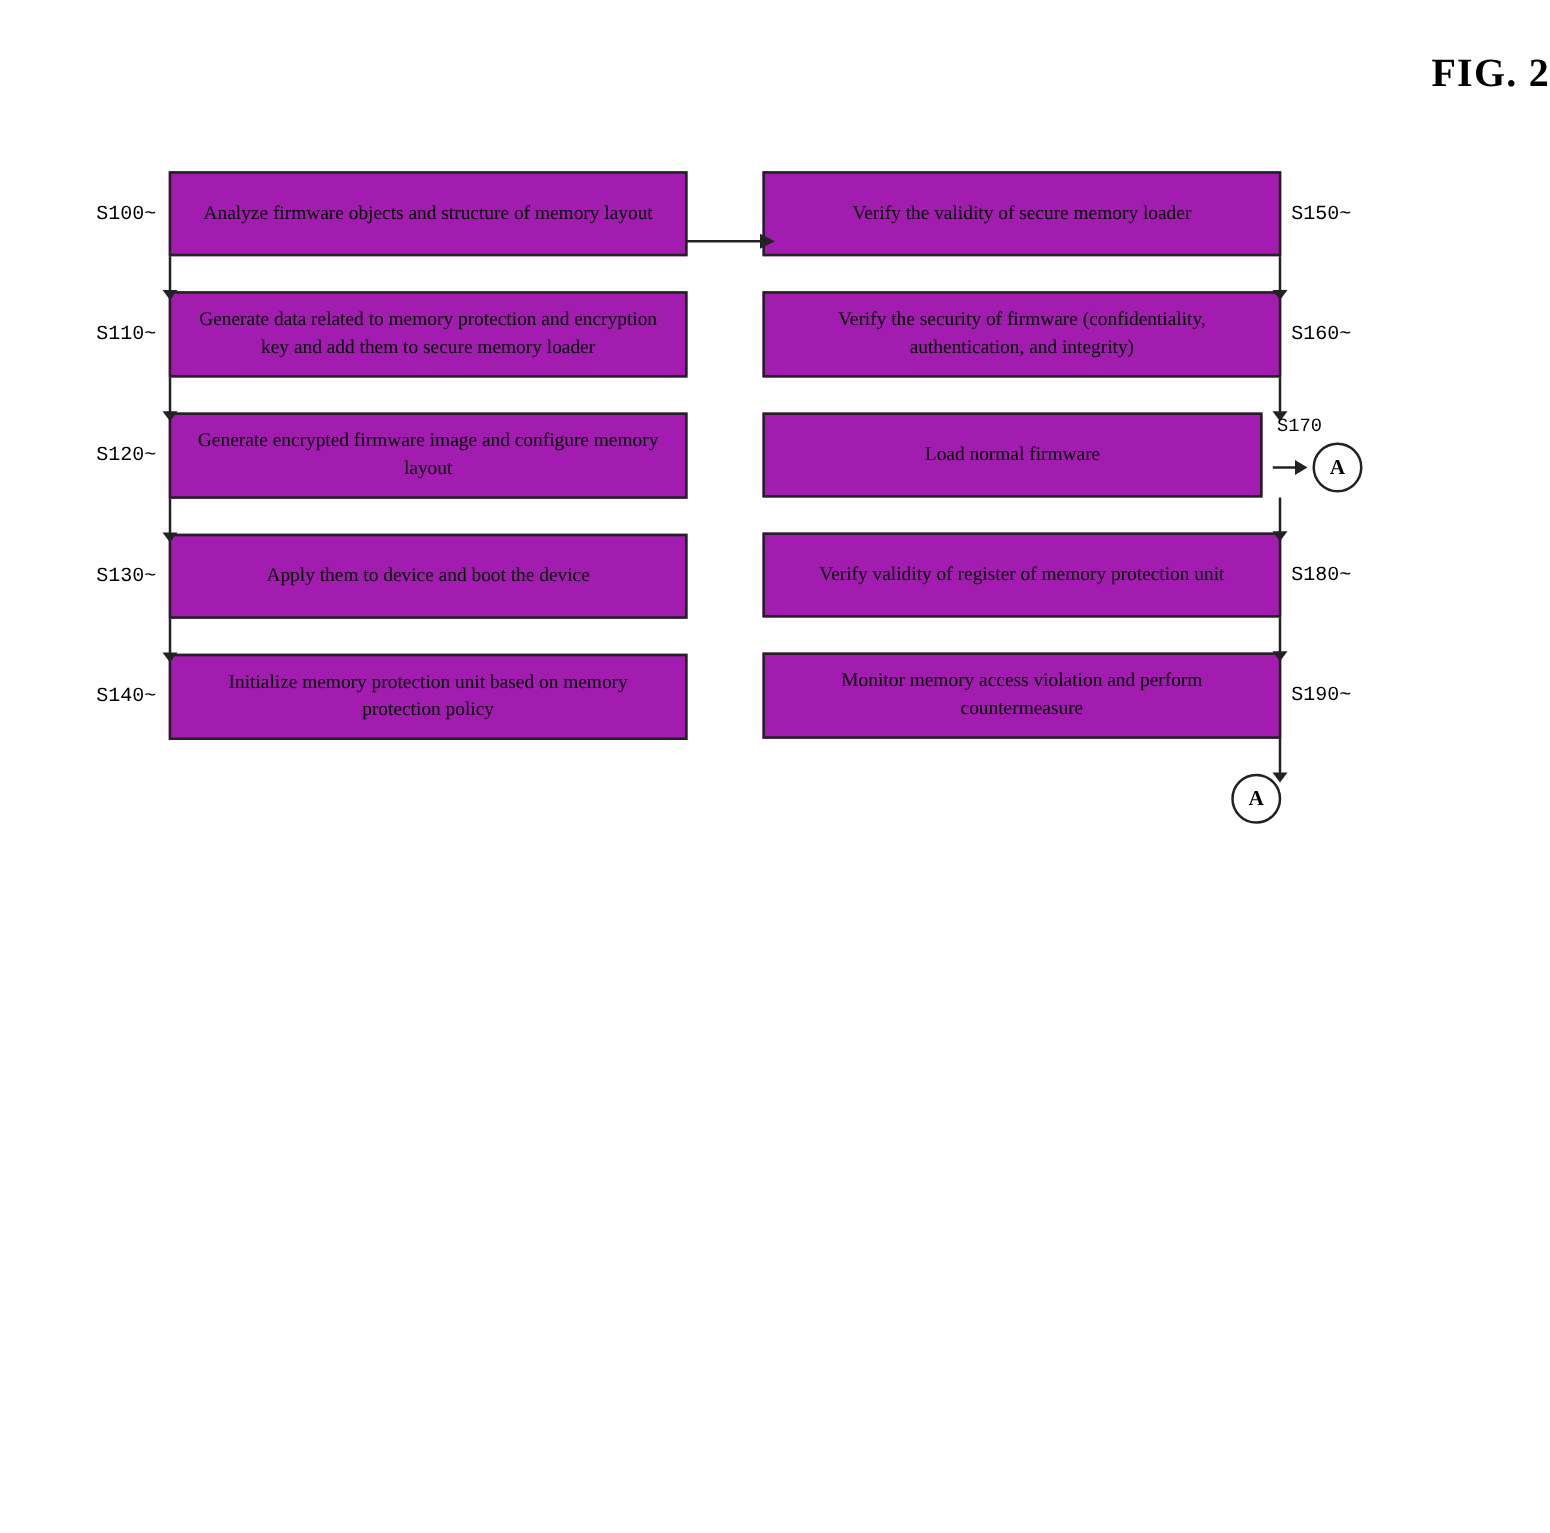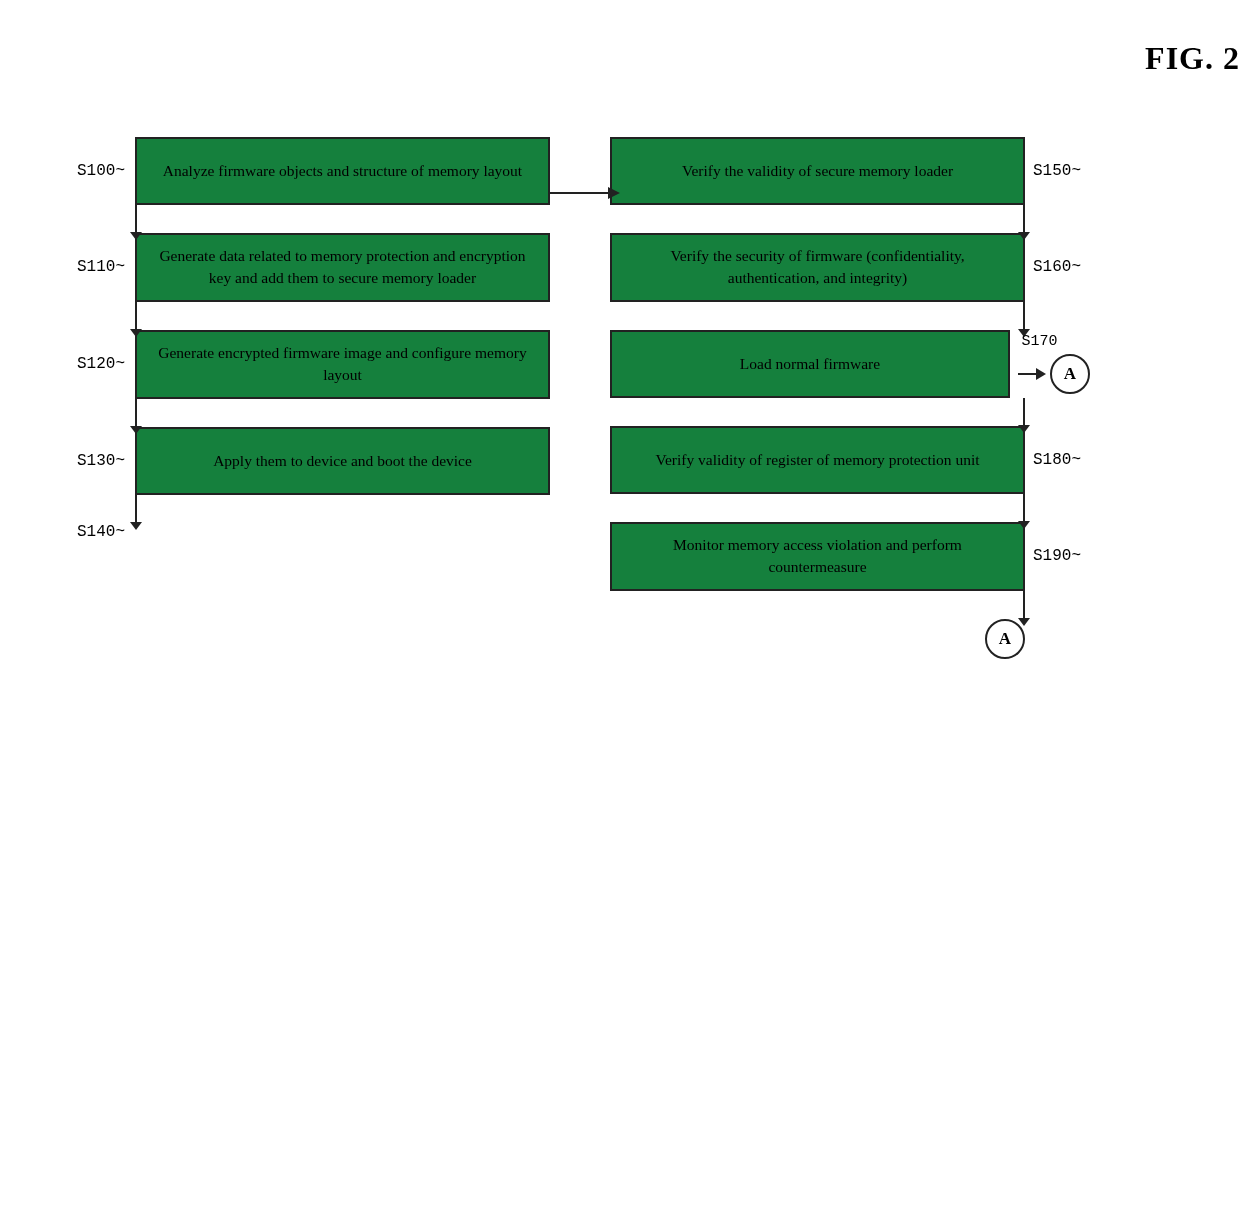--- a/index.html
+++ b/index.html
@@ -52,21 +52,21 @@
       min-width: 65px;
       text-align: right;
       padding-right: 10px;
       font-size: 16px;
       flex-shrink: 0;
       align-self: center;
       font-family: Liberation Mono, monospace;
     }
     .sbox {
       border: 2.5px solid #222;
-      background: #15803d;
+      background: #a21caf;
       padding: 10px 14px;
       text-align: center;
       font-size: 15.5px;
       line-height: 1.45;
       flex: 1;
       min-height: 68px;
       display: flex;
       align-items: center;
       justify-content: center;
     }
@@ -143,20 +143,21 @@
       <div class="connector arr"></div>
 
       <div class="step-row">
         <div class="slabel">S130~</div>
         <div class="sbox">Apply them to device and boot the device</div>
       </div>
       <div class="connector arr"></div>
 
       <div class="step-row">
         <div class="slabel">S140~</div>
+        <div class="sbox">Initialize memory protection unit based on memory protection policy</div>
       </div>
 
     </div>
 
     <div class="col-right">
 
       <div class="step-row">
         <div class="sbox">Verify the validity of secure memory loader</div>
         <div class="slabel" style="text-align:left;padding-left:8px;padding-right:0;">S150~</div>
       </div>

